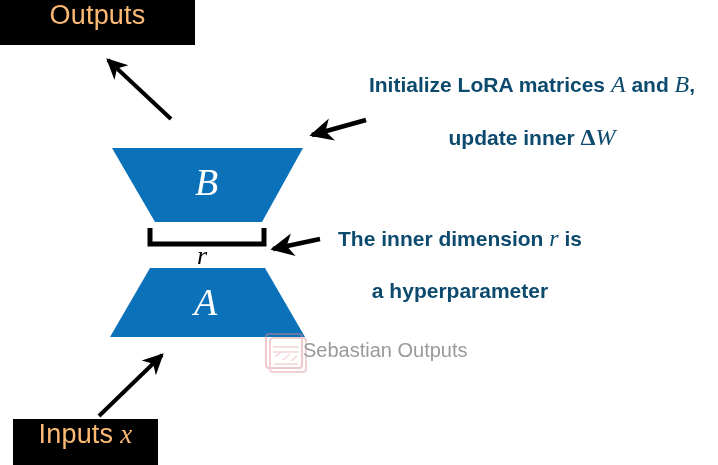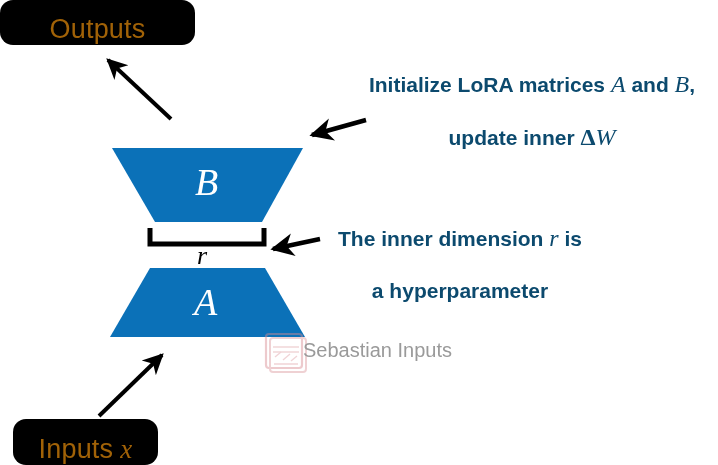--- a/index.html
+++ b/index.html
@@ -19,29 +19,28 @@
     position: absolute;
     left: 0; top: 0;
     width: 718px;
     height: 465px;
   }
 
   
   .label-box {
     position: absolute;
     background: #000000;
-    color: #a16207;
+    color: #fdba74;
     display: flex;
-    align-items: flex-end;
+    align-items: flex-start;
     justify-content: center;
     font-family: "Liberation Sans", sans-serif;
     font-weight: 400;
     letter-spacing: 0.2px;
     white-space: nowrap;
-    border-radius: 13px;
   }
   #outputs-box {
     left: 0px;
     top: 0px;
     width: 195px;
     height: 45px;
     font-size: 27px;
   }
   #inputs-box {
     left: 13px;
@@ -185,13 +184,13 @@
 <div class="annotation" id="annot-lora">
   <div><span>Initialize LoRA matrices </span><span class="math-i">A</span><span> and </span><span class="math-i">B</span><span>,</span></div>
   <div><span>update inner </span><span class="math-up">Δ</span><span class="math-i">W</span></div>
 </div>
 
 <div class="annotation" id="annot-r">
   <div><span>The inner dimension </span><span class="math-i">r</span><span> is</span></div>
   <div>a hyperparameter</div>
 </div>
 
-<div id="signature">Sebastian Inputs</div>
+<div id="signature">Sebastian Outputs</div>
 
 </body></html>

